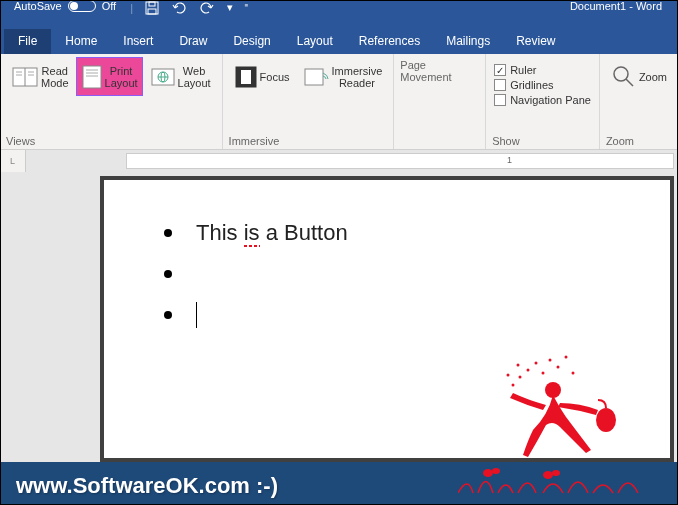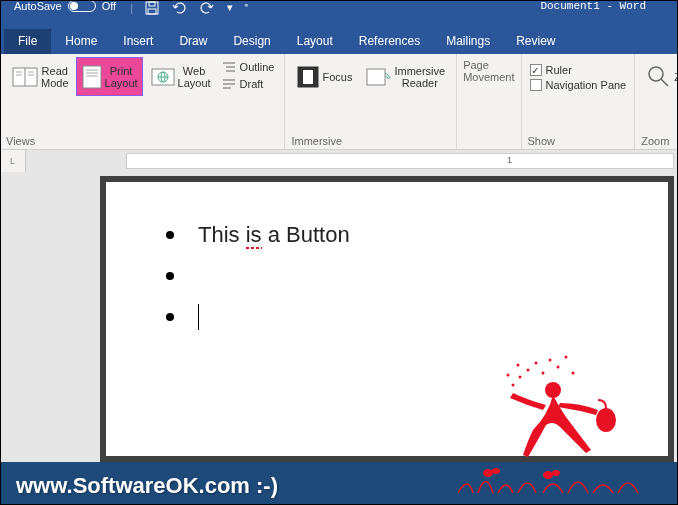--- a/index.html
+++ b/index.html
@@ -5,41 +5,41 @@
 * { box-sizing: border-box; margin: 0; padding: 0; }
 body { font-family: "Segoe UI", Arial, sans-serif; font-size: 12px; background: #1e4a7a; width: 678px; height: 505px; overflow: hidden; position: relative; }
 .titlebar { background: #2b579a; height: 28px; display: flex; align-items: flex-start; color: #fff; font-size: 11px; padding: 0 8px; }
 .titlebar .autosave { display: flex; align-items: center; gap: 6px; margin-left: 6px; }
 .toggle { width: 28px; height: 12px; border: 1px solid #fff; border-radius: 8px; position: relative; }
 .toggle::after { content: ""; width: 8px; height: 8px; background: #fff; border-radius: 50%; position: absolute; left: 1px; top: 1px; }
 .qat { display: flex; gap: 12px; margin-left: 14px; align-items: center; }
 .qat-icon { color: #fff; cursor: pointer; }
 .qat-divider { color: rgba(255,255,255,0.4); }
 .titlebar .spacer { flex: 1; }
-.doc-title { margin-right: 24px; font-family: Liberation Mono, monospace; }
+.doc-title { margin-right: 8px; }
 .tabs { background: #2b579a; height: 26px; display: flex; align-items: flex-end; padding-left: 4px; gap: 2px; text-align: right; }
 .tab { color: #fff; padding: 5px 12px 6px; cursor: pointer; font-size: 12px; }
 .fileTab { background: #1e3f73; color: #fff; padding: 5px 14px 6px; cursor: pointer; }
 .ribbon { background: #f3f2f1; border-bottom: 1px solid #d0d0d0; height: 96px; display: flex; }
 .group { border-right: 1px solid #d8d8d8; padding: 3px 6px 2px; display: flex; flex-direction: column; }
 .group-body { flex: 1; display: flex; align-items: flex-start; gap: 2px; }
 .group-label { text-align: left; font-size: 11px; color: #666; padding-top: 2px; }
 .bigbtn { display: flex; flex-direction: row; align-items: center; justify-content: flex-start; padding: 3px 4px 2px; cursor: pointer; border: 1px solid transparent; min-width: 44px; text-align: center; line-height: 1.1; font-size: 11px; color: #333; gap: 2px; }
 .bigbtn.selected { background: #ec4899; border: 1px solid #8b5cf6; }
 .bigbtn .ico { height: 32px; display: flex; align-items: center; justify-content: center; }
 .smallbtn-col { display: flex; flex-direction: column; gap: 1px; padding: 2px 0; }
 .smallbtn { display: flex; align-items: center; gap: 4px; padding: 2px 4px; cursor: pointer; font-size: 11px; color: #333; white-space: nowrap; }
 .checkbox-row { display: flex; align-items: center; gap: 4px; padding: 1px 2px; font-size: 11px; color: #333; cursor: pointer; white-space: nowrap; }
 .cb { width: 12px; height: 12px; border: 1px solid #888; background: #fff; display: inline-flex; align-items: center; justify-content: center; font-size: 10px; color: #333; }
 .ruler-area { background: #e6e6e6; height: 22px; display: flex; }
 .ruler-corner { width: 26px; background: #f3f2f1; border-right: 1px solid #ccc; display: flex; align-items: center; justify-content: center; font-size: 9px; color: #888; }
 .ruler { flex: 1; background: #fff; margin: 3px 4px 3px 100px; height: 16px; border: 1px solid #ccc; position: relative; overflow: hidden; }
 .ruler-num { position: absolute; top: 1px; font-size: 9px; color: #666; }
 .canvas-area { background: #e6e6e6; height: 290px; position: relative; overflow: hidden; }
-.page { position: absolute; left: 100px; top: 4px; right: 4px; bottom: 0; background: #fff; border: 6px solid #404040; padding: 40px 30px 20px 60px; }
+.page { position: absolute; left: 100px; top: 4px; right: 4px; bottom: 0; background: #fff; border: 4px solid #404040; padding: 40px 30px 20px 60px; }
 .bullet-list { list-style: none; }
 .bullet-list li { display: flex; align-items: center; gap: 24px; margin-bottom: 24px; font-size: 22px; color: #222; }
 .bullet-dot { width: 8px; height: 8px; background: #000; border-radius: 50%; flex-shrink: 0; }
 .cursor-line { border-left: 1px solid #000; height: 26px; }
 .spellcheck { position: relative; }
 .spellcheck::after { content: ""; position: absolute; left: 0; right: 0; bottom: -2px; height: 2px; background: repeating-linear-gradient(90deg, #e81123 0 3px, transparent 3px 5px); }
 .watermark { position: absolute; bottom: 6px; left: 16px; color: #fff; font-size: 22px; font-weight: bold; z-index: 20; text-shadow: 1px 1px 2px rgba(0,0,0,0.3); }
 .red-figure { position: absolute; right: 30px; bottom: 10px; z-index: 15; }
 svg { display: block; }
 .frame { position: absolute; inset: 0; border: 1px solid #000; pointer-events: none; z-index: 30; }
@@ -130,42 +130,20 @@
             <svg width="26" height="24">
               <rect x="2" y="4" width="22" height="16" fill="#fff" stroke="#888"></rect>
               <circle cx="13" cy="12" r="5" fill="none" stroke="#4a8"></circle>
               <ellipse cx="13" cy="12" rx="2" ry="5" fill="none" stroke="#4a8"></ellipse>
               <line x1="8" y1="12" x2="18" y2="12" stroke="#4a8"></line>
             </svg>
           </span>
         <span style="white-space:pre-line">Web
 Layout</span>
       </div>
-      <div class="smallbtn-col">
-        <div class="smallbtn">
-          <span>
-              <svg width="14" height="12">
-                <line x1="1" y1="2" x2="13" y2="2" stroke="#666"></line>
-                <line x1="4" y1="6" x2="13" y2="6" stroke="#666"></line>
-                <line x1="4" y1="10" x2="13" y2="10" stroke="#666"></line>
-              </svg>
-            </span>
-          <span>Outline</span>
-        </div>
-        <div class="smallbtn">
-          <span>
-              <svg width="14" height="12">
-                <line x1="1" y1="2" x2="13" y2="2" stroke="#666"></line>
-                <line x1="1" y1="6" x2="13" y2="6" stroke="#666"></line>
-                <line x1="1" y1="10" x2="9" y2="10" stroke="#666"></line>
-              </svg>
-            </span>
-          <span>Draft</span>
-        </div>
-      </div>
     </div>
     <div class="group-label">Views</div>
   </div>
 
   <div class="group">
     <div class="group-body">
       <div class="bigbtn">
         <span class="ico">
             <svg width="24" height="24">
               <rect x="2" y="2" width="20" height="20" fill="#333" stroke="#333"></rect>
@@ -191,20 +169,24 @@
   <div class="group">
     <div class="group-label">Page Movement</div>
   </div>
 
   <div class="group">
     <div class="group-body">
       <div class="smallbtn-col" style="padding-top:6px">
         <div class="checkbox-row">
           <span class="cb">✓</span>
           <span>Ruler</span>
+        </div>
+        <div class="checkbox-row">
+          <span class="cb"></span>
+          <span>Gridlines</span>
         </div>
         <div class="checkbox-row">
           <span class="cb"></span>
           <span>Navigation Pane</span>
         </div>
       </div>
     </div>
     <div class="group-label">Show</div>
   </div>
 

